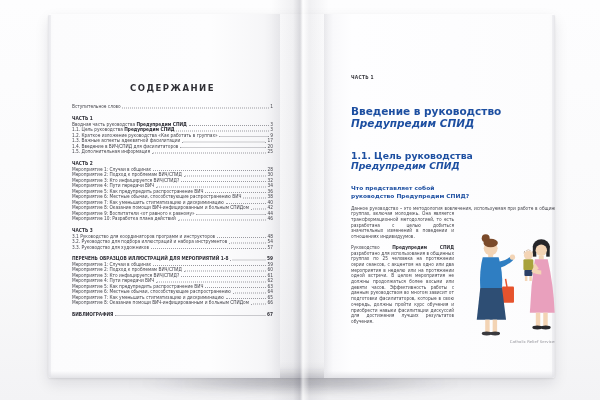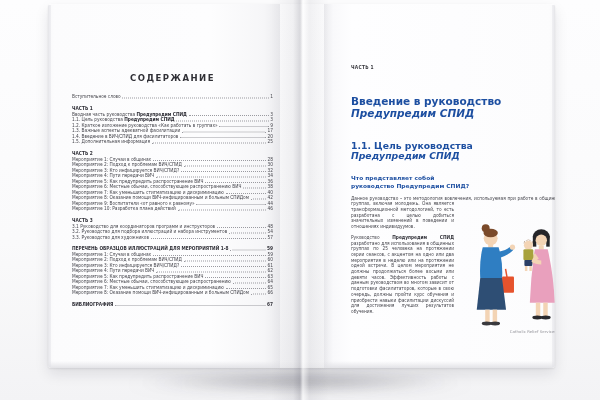--- a/index.html
+++ b/index.html
@@ -12,21 +12,21 @@
   .scene { position:absolute; inset:0; }
 
   
   .book-shadow  { position:absolute; left:78px; right:78px; top:368px; height:26px;
     background:radial-gradient(ellipse 50% 50% at 50% 50%, rgba(30,30,45,.32), rgba(30,30,45,0) 72%);
     filter:blur(6px); }
   .book-shadow2 { position:absolute; left:55px; right:55px; top:372px; height:24px;
     background:radial-gradient(ellipse 50% 50% at 50% 50%, rgba(30,30,45,.14), rgba(30,30,45,0) 75%);
     filter:blur(8px); }
 
-  .book { position:absolute; left:48px; top:4px; width:507px; height:364px;
+  .book { position:absolute; left:48px; top:14px; width:507px; height:364px;
     display:flex; border-radius:3px;
     box-shadow:0 1px 2px rgba(0,0,0,.08), 0 6px 14px rgba(20,20,35,.10);gap:44px; }
 
   .page { width:50%; height:100%; position:relative; overflow:hidden; }
   .page-left  { background:linear-gradient(90deg,#fcfcfd 0%,#fdfdfe 70%,#f6f6f8 93%,#ebebee 100%);
     border-radius:3px 0 0 3px; }
   .page-right { background:linear-gradient(90deg,#ebebee 0%,#f9f9fb 4%,#fefeff 12%,#fcfcfd 100%);
     border-radius:0 3px 3px 0; }
   .page-left::before  { content:''; position:absolute; left:0; top:1px; bottom:1px; width:6px;
     background:linear-gradient(90deg,#d9d9de 0,#f5f5f7 1px,#e3e3e8 2px,#fafafb 3px,rgba(255,255,255,0) 6px); }

